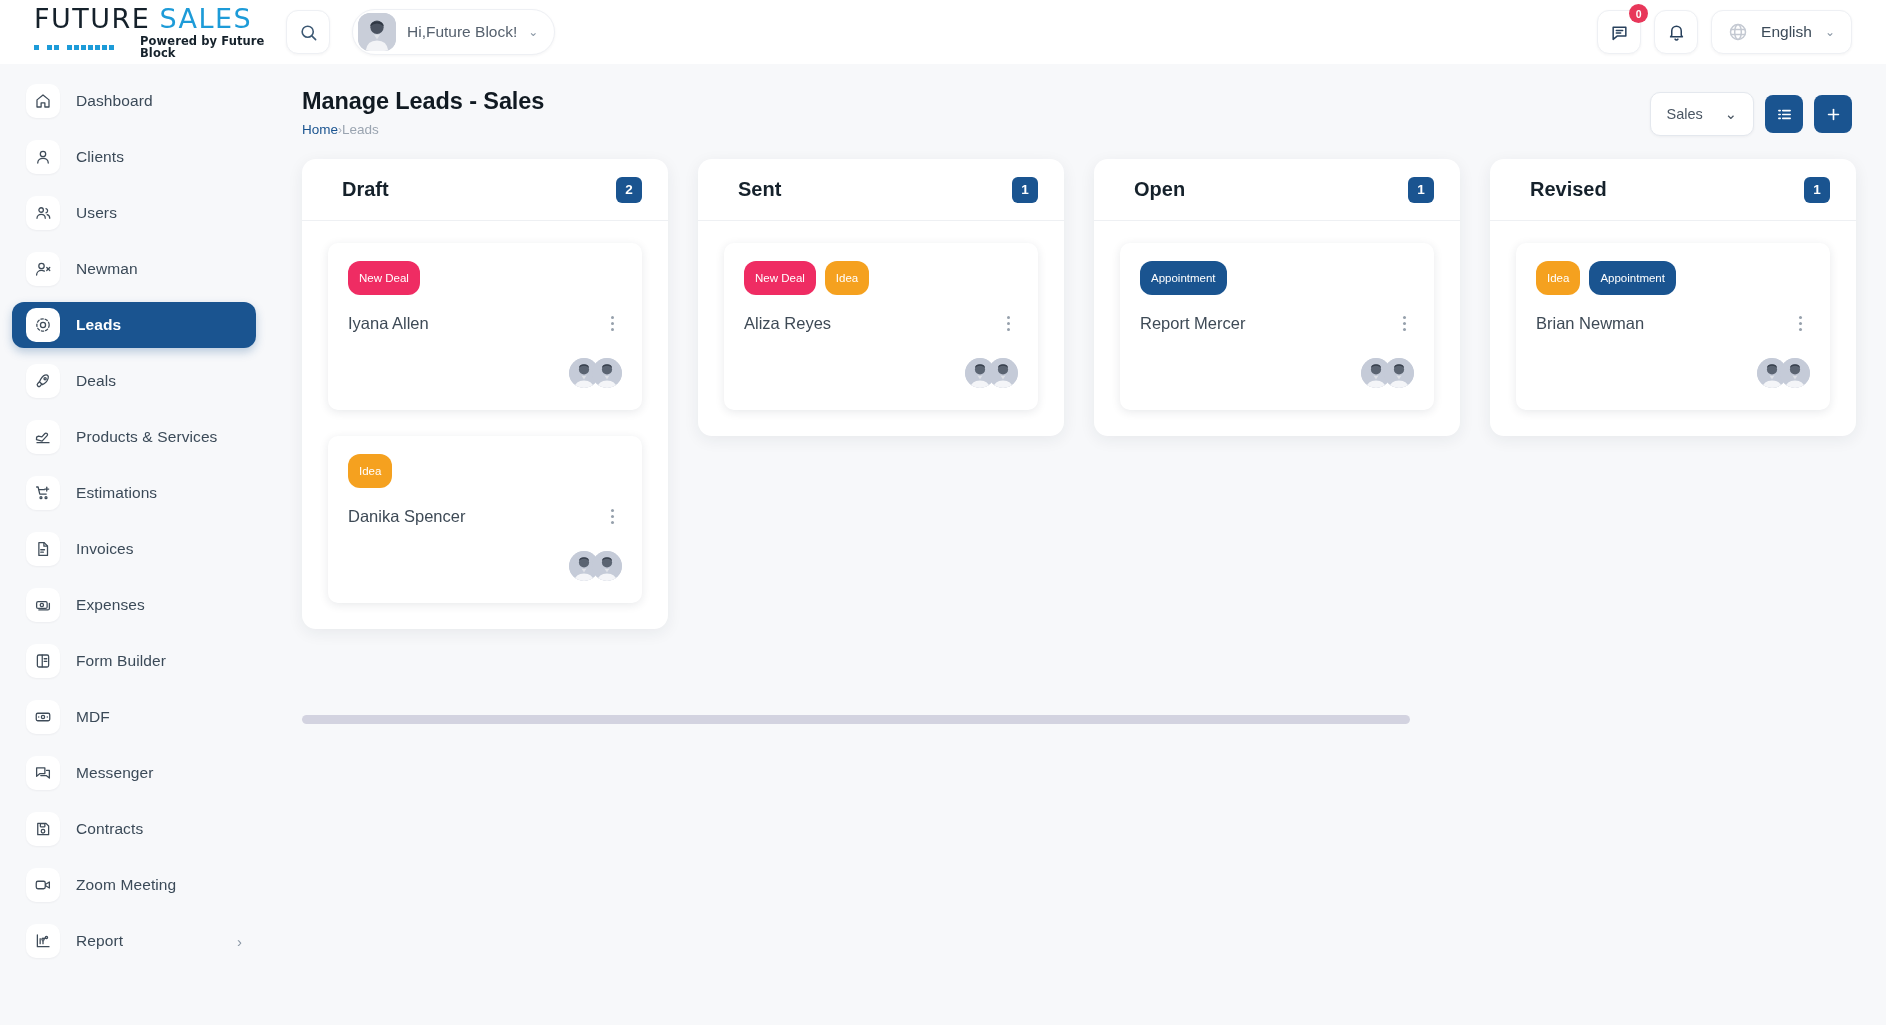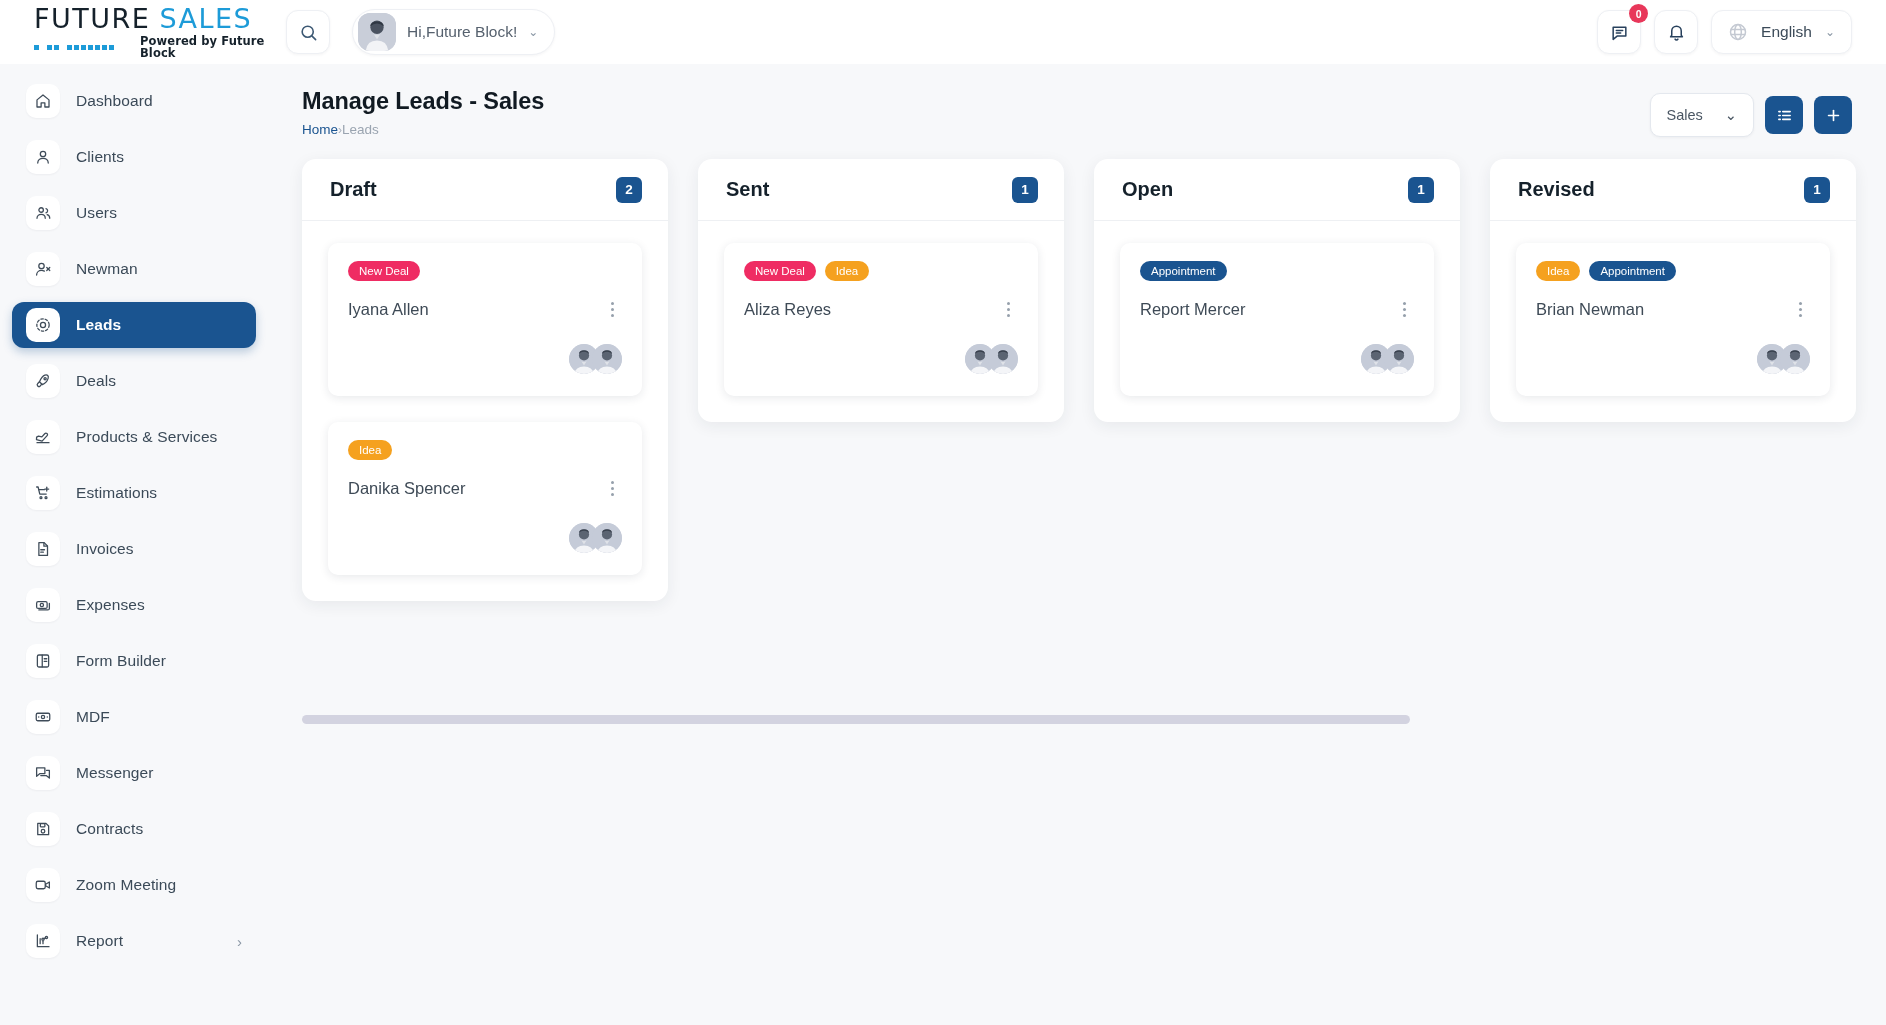--- a/index.html
+++ b/index.html
@@ -97,21 +97,21 @@
   .lang-pill {
     display: flex; align-items: center; gap: 13px;
     height: 44px; padding: 0 16px; border-radius: 12px;
     background: #ffffff; border: 1px solid #eef0f4; cursor: pointer;
     box-shadow: 0 1px 3px rgba(30,40,60,0.05);
   }
   .lang-text { font-size: 15.5px; color: #3b4a58; }
 
   
   .content { flex: 1; padding: 24px 34px 0 34px; overflow: hidden; position: relative; }
-  .page-head { display: flex; align-items: flex-end; }
+  .page-head { display: flex; align-items: flex-start; }
   .page-title { font-size: 23.5px; font-weight: 700; color: #111a22; letter-spacing: -0.1px; }
   .crumbs { display: flex; align-items: center; margin-top: 7px; }
   .crumb-home { font-size: 13.5px; color: #1a5490; cursor: pointer; }
   .crumb-sep { font-size: 12px; color: #a9b2bd; }
   .crumb-cur { font-size: 13.5px; color: #9aa4b0; }
 
   .head-actions { margin-left: auto; display: flex; align-items: center; gap: 11px; padding-top: 4px; }
   .select-pill {
     display: flex; align-items: center; gap: 22px;
     height: 44px; padding: 0 16px; border-radius: 10px;
@@ -129,38 +129,38 @@
   
   .board-wrap { margin-top: 22px; position: relative; }
   .board { display: flex; gap: 30px; align-items: flex-start; }
   .column {
     width: 366px; min-width: 366px; background: #ffffff;
     border-radius: 14px; box-shadow: 0 4px 16px rgba(30,40,60,0.07);
     overflow: hidden;
   }
   .col-head {
     display: flex; align-items: center; height: 62px;
-    padding: 0 26px 0 28px; border-bottom: 1px solid #eef0f3;
+    padding: 0 26px 0 40px; border-bottom: 1px solid #eef0f3;
   }
   .col-title { font-size: 20px; font-weight: 700; color: #15212b; }
   .col-count {
     margin-left: auto; min-width: 26px; height: 26px; padding: 0 7px;
     border-radius: 6px; background: #1a5490; color: #fff;
     font-size: 13.5px; font-weight: 600;
     display: flex; align-items: center; justify-content: center;
   }
   .col-body { padding: 22px 26px 26px 26px; display: flex; flex-direction: column; gap: 26px; }
   .lead-card {
     background: #ffffff; border-radius: 10px;
     box-shadow: 0 2px 10px rgba(30,40,60,0.10);
     padding: 18px 20px 22px 20px; cursor: grab;
   }
   .tag-row { display: flex; gap: 9px; flex-wrap: wrap; margin-bottom: 17px; }
   .tag {
-    height: 20px; padding: 0 11px; border-radius: 12px;
+    height: 34px; padding: 0 11px; border-radius: 12px;
     font-size: 11.5px; color: #ffffff; font-weight: 500;
     display: inline-flex; align-items: center;
   }
   .card-mid { display: flex; align-items: center; }
   .lead-name { font-size: 16.5px; color: #3e4a56; }
   .kebab {
     margin-left: auto; width: 20px; height: 22px; cursor: pointer;
     display: flex; flex-direction: column; align-items: center; justify-content: center; gap: 3px;
   }
   .kebab i { width: 3px; height: 3px; border-radius: 50%; background: #96a0ac; display: block; }

